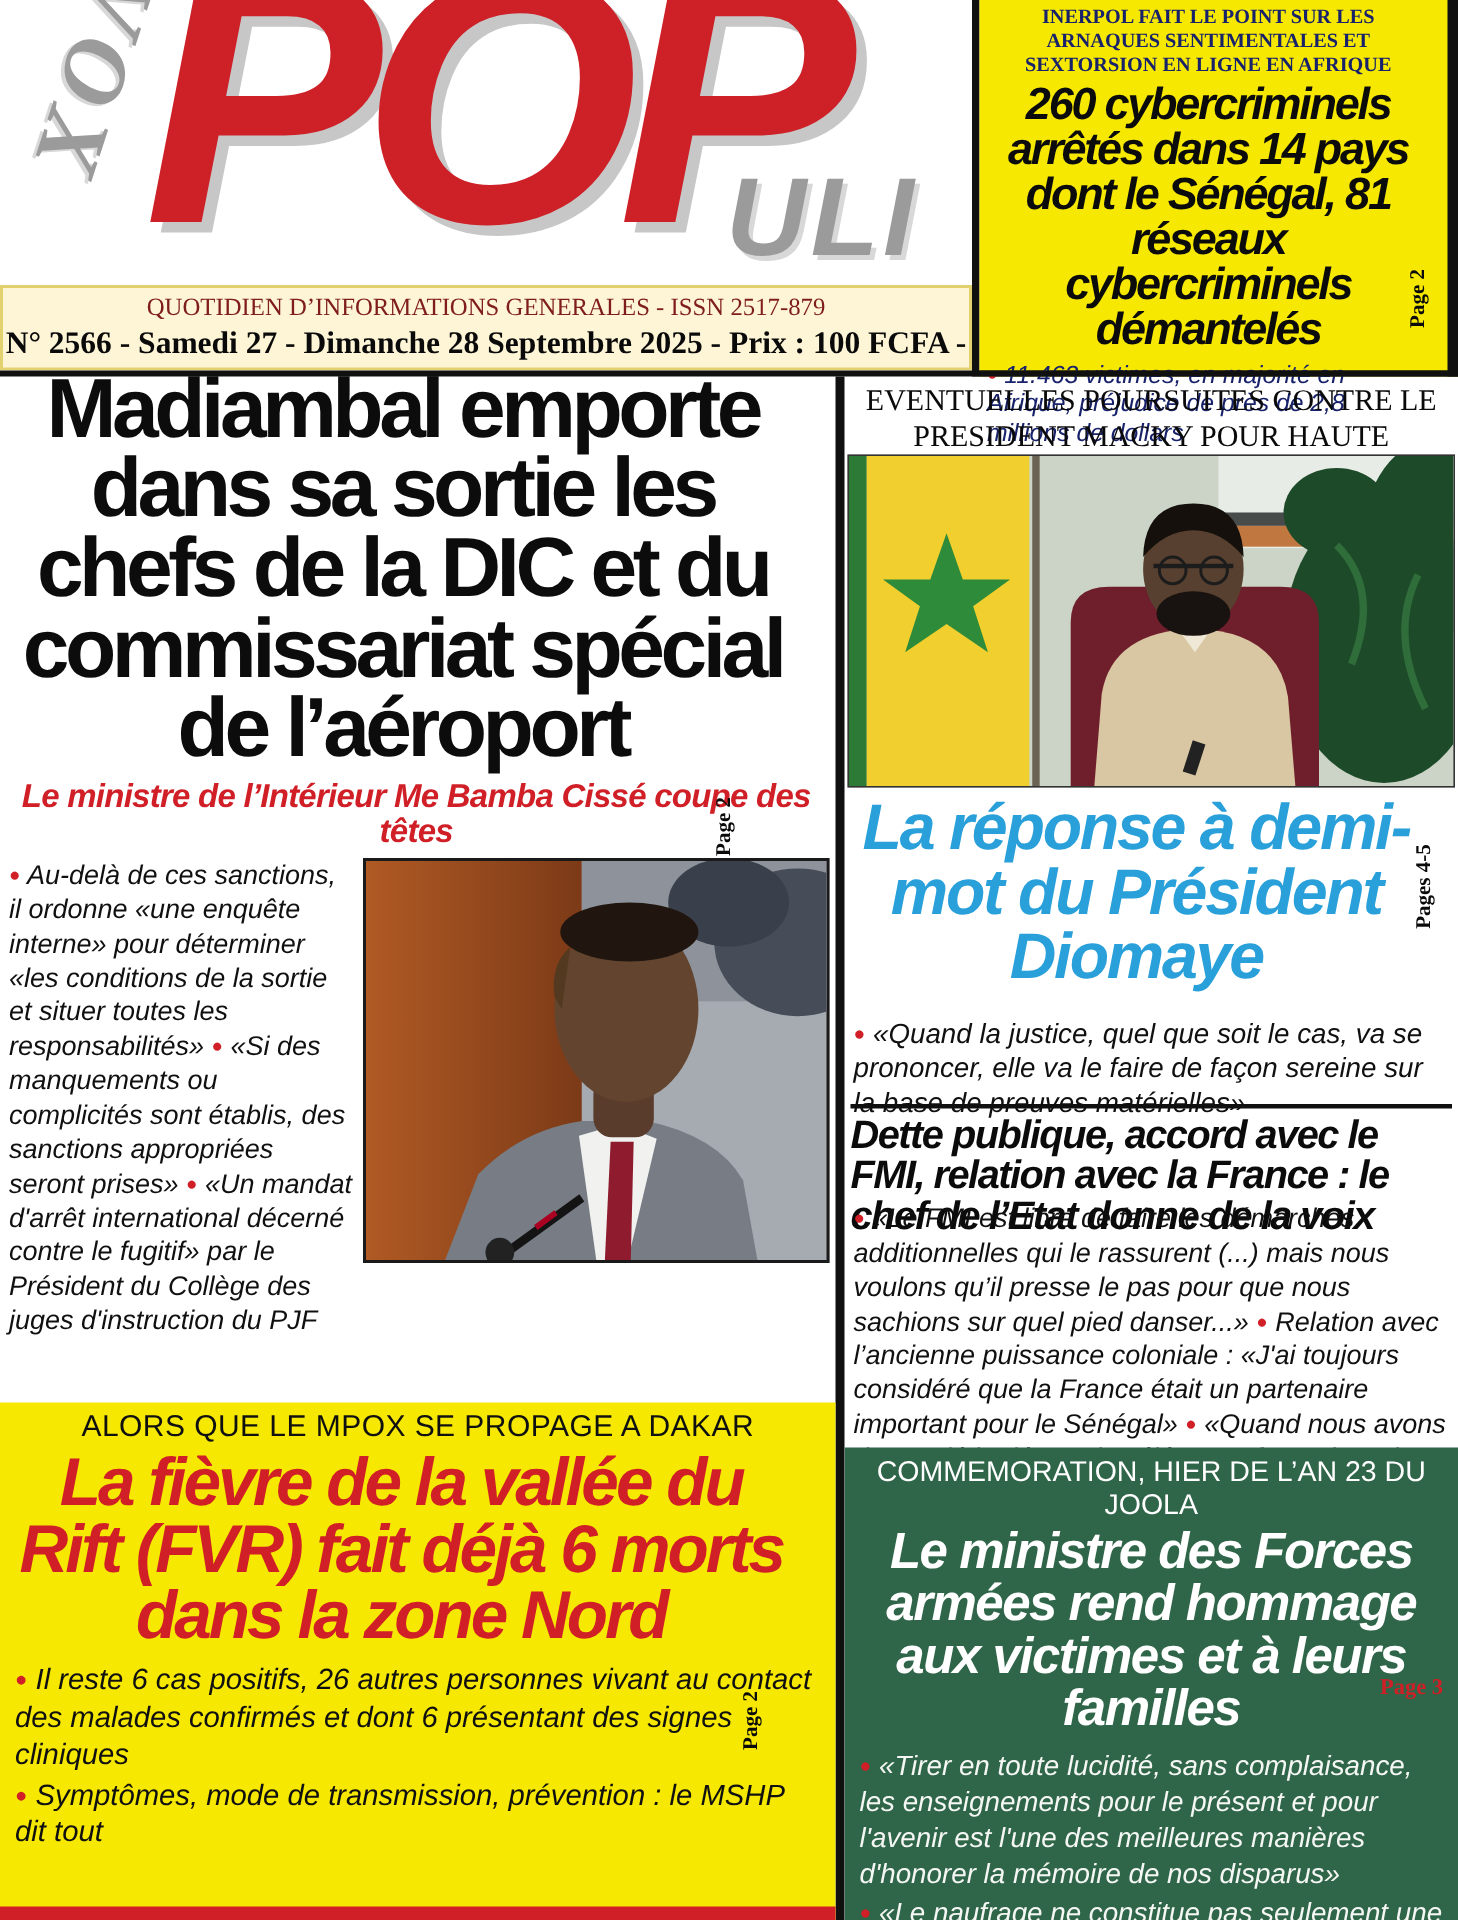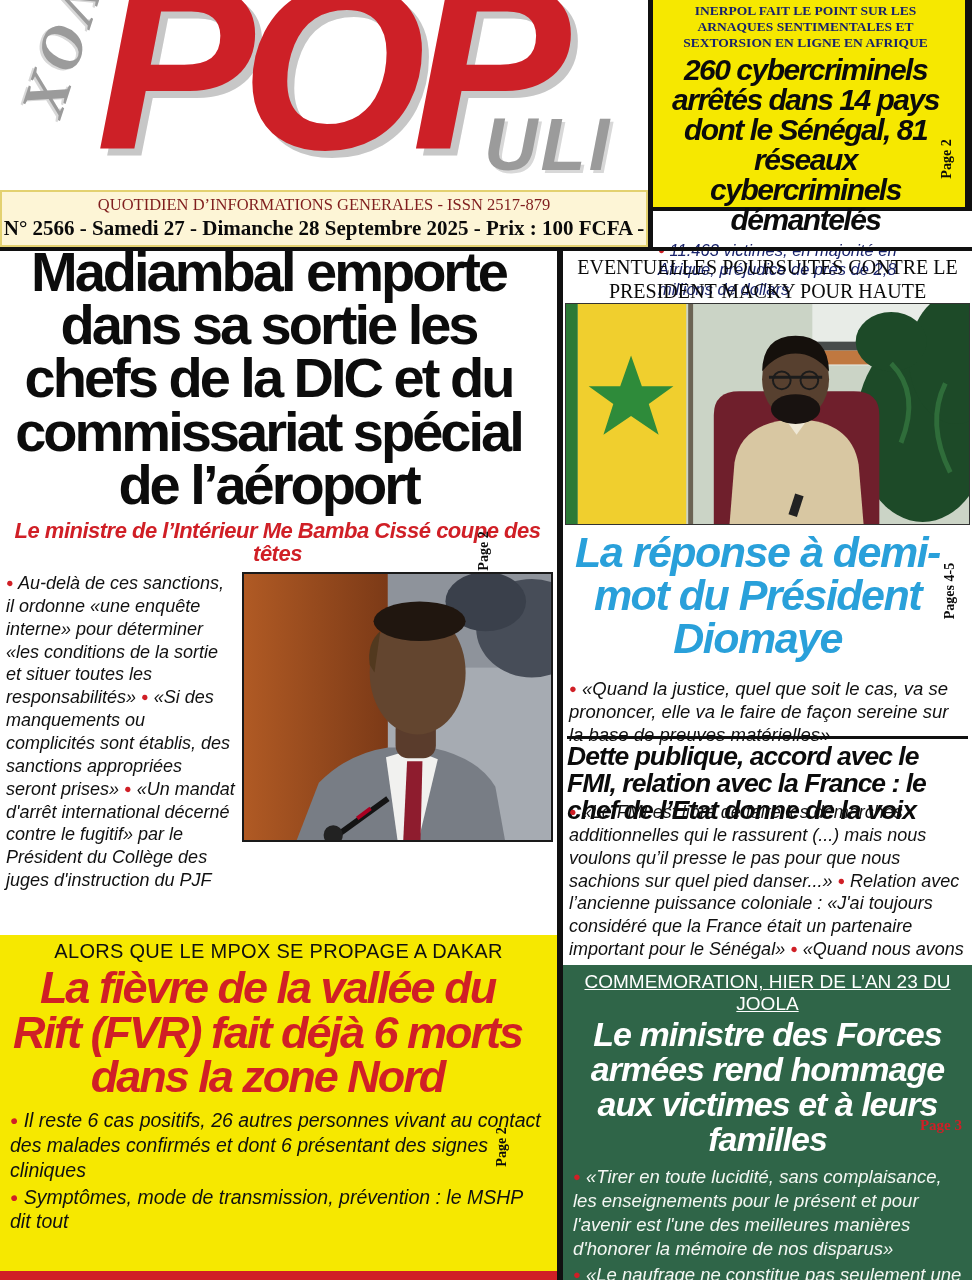--- a/index.html
+++ b/index.html
@@ -31,21 +31,21 @@
   .mast-band {
     position:absolute; left:0; top:190px; width:648px; height:57px;
     background:var(--cream); border:2px solid #e3d170; text-align:center; padding-top:3px;
   }
   .tagline { font-family:Liberation Serif, serif; font-size:16.5px; color:#7f1d1d; }
   .issue-line { font-family:"Liberation Serif", serif; font-weight:bold; font-size:21px; color:#0a0a0a; margin-top:1px; }
   .issue-line .site { font-style:italic; font-weight:bold; }
   .vline-header { position:absolute; left:648px; top:0; width:5px; height:251px; background:#101010; }
   
   .cyber-box {
-    position:absolute; left:653px; top:0; width:319px; height:211px;
+    position:absolute; left:653px; top:0; width:319px; height:251px;
     background:var(--yellow); border-right:7px solid #101010; border-bottom:4px solid #101010;
     text-align:center; padding:3px 12px 0 5px;
   }
   .cyber-kicker { font-family:"Liberation Serif", serif; font-weight:bold; font-size:13.5px; line-height:1.2; color:var(--navy); }
   .cyber-headline { font-weight:bold; font-style:italic; font-size:30px; line-height:1.0; letter-spacing:-1.5px; color:#0b0b0b; margin-top:3px; }
   .cyber-bullets { display:block; text-align:left; font-style:italic; font-size:16.5px; line-height:1.2; color:var(--navy); margin-top:6px; }
   .cyber-pr { position:absolute; right:-1px; bottom:40px; }
   
   .pageref { font-family:"Liberation Serif", serif; font-weight:bold; font-size:14px; color:#0a0a0a; white-space:nowrap; }
   .rot { transform:rotate(-90deg); transform-origin:center; display:inline-block; }
@@ -95,21 +95,21 @@
   .dio-pr { position:absolute; right:-6px; top:58px; }
   .dio-bullets { font-style:italic; font-size:18.5px; line-height:1.25; color:#101010; padding:2px 6px; height:56px; }
   .sep { height:3px; background:#101010; margin:5px 4px 4px; }
   .fmi-headline { font-weight:bold; font-style:italic; font-size:26.5px; line-height:1.02; letter-spacing:-1px; color:#0b0b0b; padding:0 4px; height:56px; }
   .fmi-body { font-style:italic; font-size:18px; line-height:1.27; color:#101010; padding:2px 6px 0; }
   
   .joola {
     position:absolute; left:0; bottom:0; width:409px; height:315px;
     background:var(--green); color:#fff; text-align:center; padding-top:6px;
   }
-  .joola-kicker { font-size:19px; color:#fff;text-decoration:underline; }
+  .joola-kicker { font-size:19px; color:#fff; }
   .joola-headline {
     font-weight:bold; font-style:italic; font-size:34px; line-height:1.03;
     letter-spacing:-1px; color:#fff; padding:2px 8px 0;
   }
   .joola-pr { position:absolute; right:10px; top:152px; color:var(--red); font-size:15px; }
   .joola-bullets { text-align:left; font-style:italic; font-size:18.5px; line-height:1.3; color:#f4f7f3; padding:8px 8px 0 10px; }
 </style>
 </head>
 <body>
 

